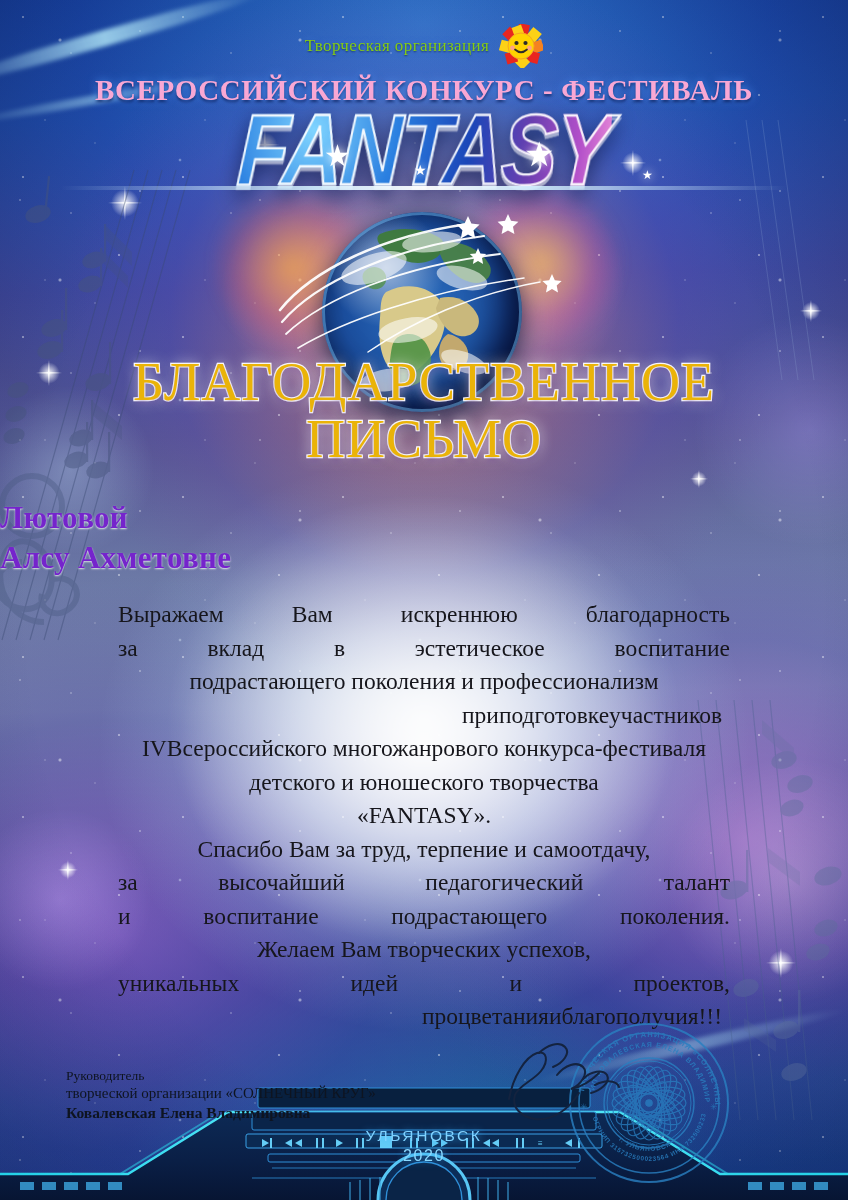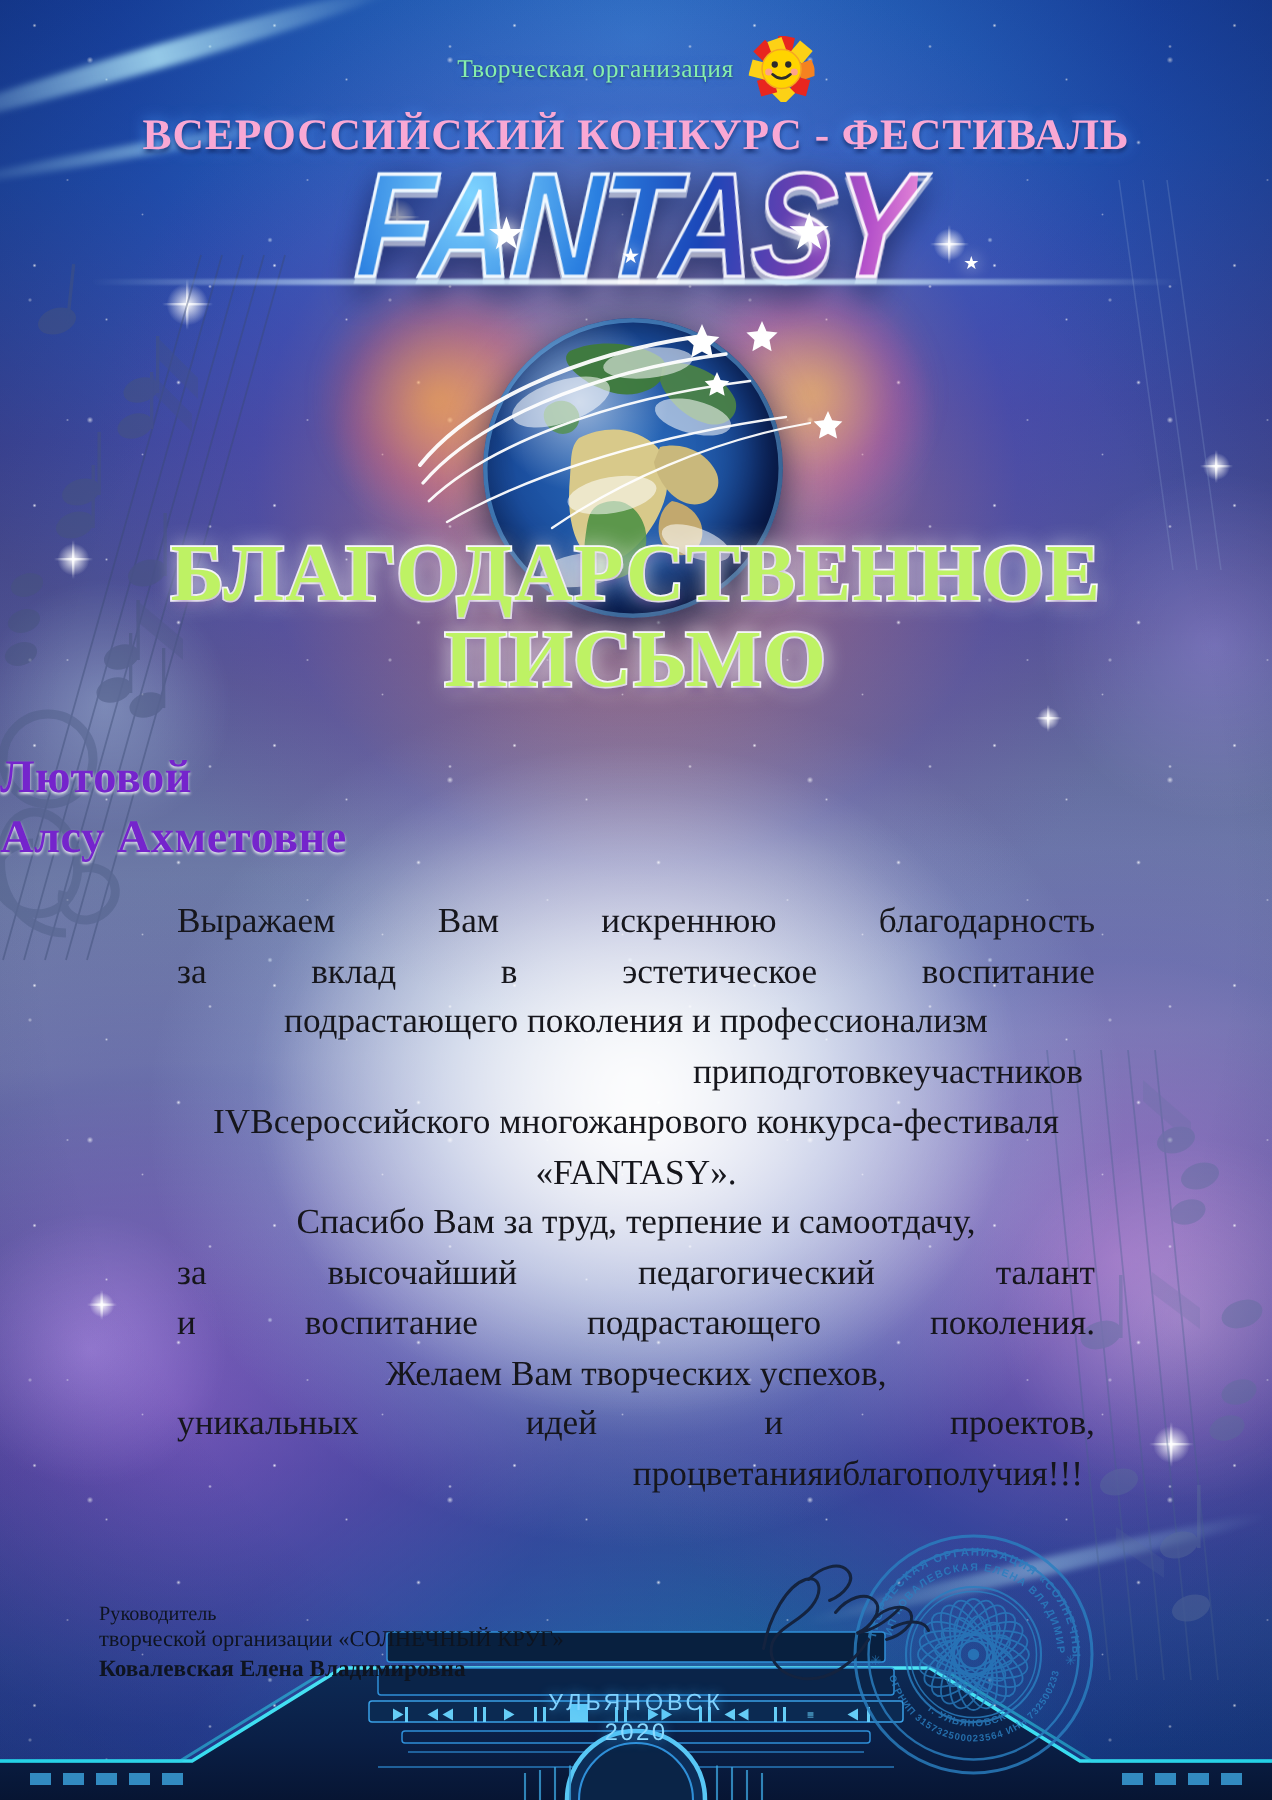--- a/index.html
+++ b/index.html
@@ -92,21 +92,21 @@
   .staff svg{display:block;overflow:visible;}
 
   
   .org-line{
     position:absolute;top:24px;left:0;right:0;
     display:flex;align-items:center;justify-content:center;gap:10px;
     z-index:6;
   }
   .org-pre{
     font-family:"Liberation Serif", serif;
-    font-size:17px;color:#86efac;letter-spacing:.4px;
+    font-size:17px;color:#84cc16;letter-spacing:.4px;
     text-shadow:0 0 6px rgba(60,120,220,.9),0 1px 2px rgba(0,0,20,.6);
   }
   .org-post{
     font-family:"Liberation Serif", serif;
     font-style:italic;font-size:24px;color:#ffffff;letter-spacing:.3px;
     text-shadow:0 0 8px rgba(90,160,255,.9),0 1px 3px rgba(0,0,30,.65);
   }
   .sun-logo{position:relative;width:44px;height:44px;flex:0 0 44px;}
   .sun-logo svg{display:block;}
 
@@ -161,23 +161,23 @@
       radial-gradient(circle at 50% 50%, #2b6fc0 0%, #1b4e9e 55%, #0c2a63 88%, #061738 100%);
     box-shadow:0 8px 26px rgba(0,10,50,.75), inset -16px -14px 34px rgba(0,0,30,.75);
     overflow:hidden;
   }
   .globe svg{position:absolute;inset:0;}
   .trails{position:absolute;left:-50px;top:-30px;width:320px;height:240px;pointer-events:none;}
 
   
   .award-title{
     position:absolute;top:356px;left:0;right:0;text-align:center;z-index:7;
-    font-family:"Liberation Serif", serif;font-weight:bold;
+    font-family:"Liberation Serif", serif;font-weight:normal;
     font-size:54px;line-height:.98;letter-spacing:1px;
-    color:#bef264;
+    color:#eab308;
     -webkit-text-stroke:2.4px #ffffff;
     paint-order:stroke fill;
     text-shadow:0 0 14px rgba(255,255,255,.85), 0 3px 6px rgba(50,0,110,.45);
   }
   .award-title .l2{display:block;margin-top:4px;}
 
   .recipient{
     position:absolute;top:498px;left:0;right:0;text-align:left;z-index:7;
     font-family:"Liberation Serif", serif;font-weight:bold;
     color:#7524cc;font-size:31px;line-height:1.28;letter-spacing:.3px;
@@ -443,20 +443,21 @@
         <span>эстетическое</span>
         <span>воспитание</span>
       </p>
       <p>подрастающего поколения и профессионализм</p>
       <p class="just wide">
         <span>при</span>
         <span>подготовке</span>
         <span>участников</span>
       </p>
       <p>IVВсероссийского многожанрового конкурса-фестиваля</p>
+      <p>детского и юношеского творчества</p>
       <p>«FANTASY».</p>
       <p>Спасибо Вам за труд, терпение и самоотдачу,</p>
       <p class="just">
         <span>за</span>
         <span>высочайший</span>
         <span>педагогический</span>
         <span>талант</span>
       </p>
       <p class="just">
         <span>и</span>

